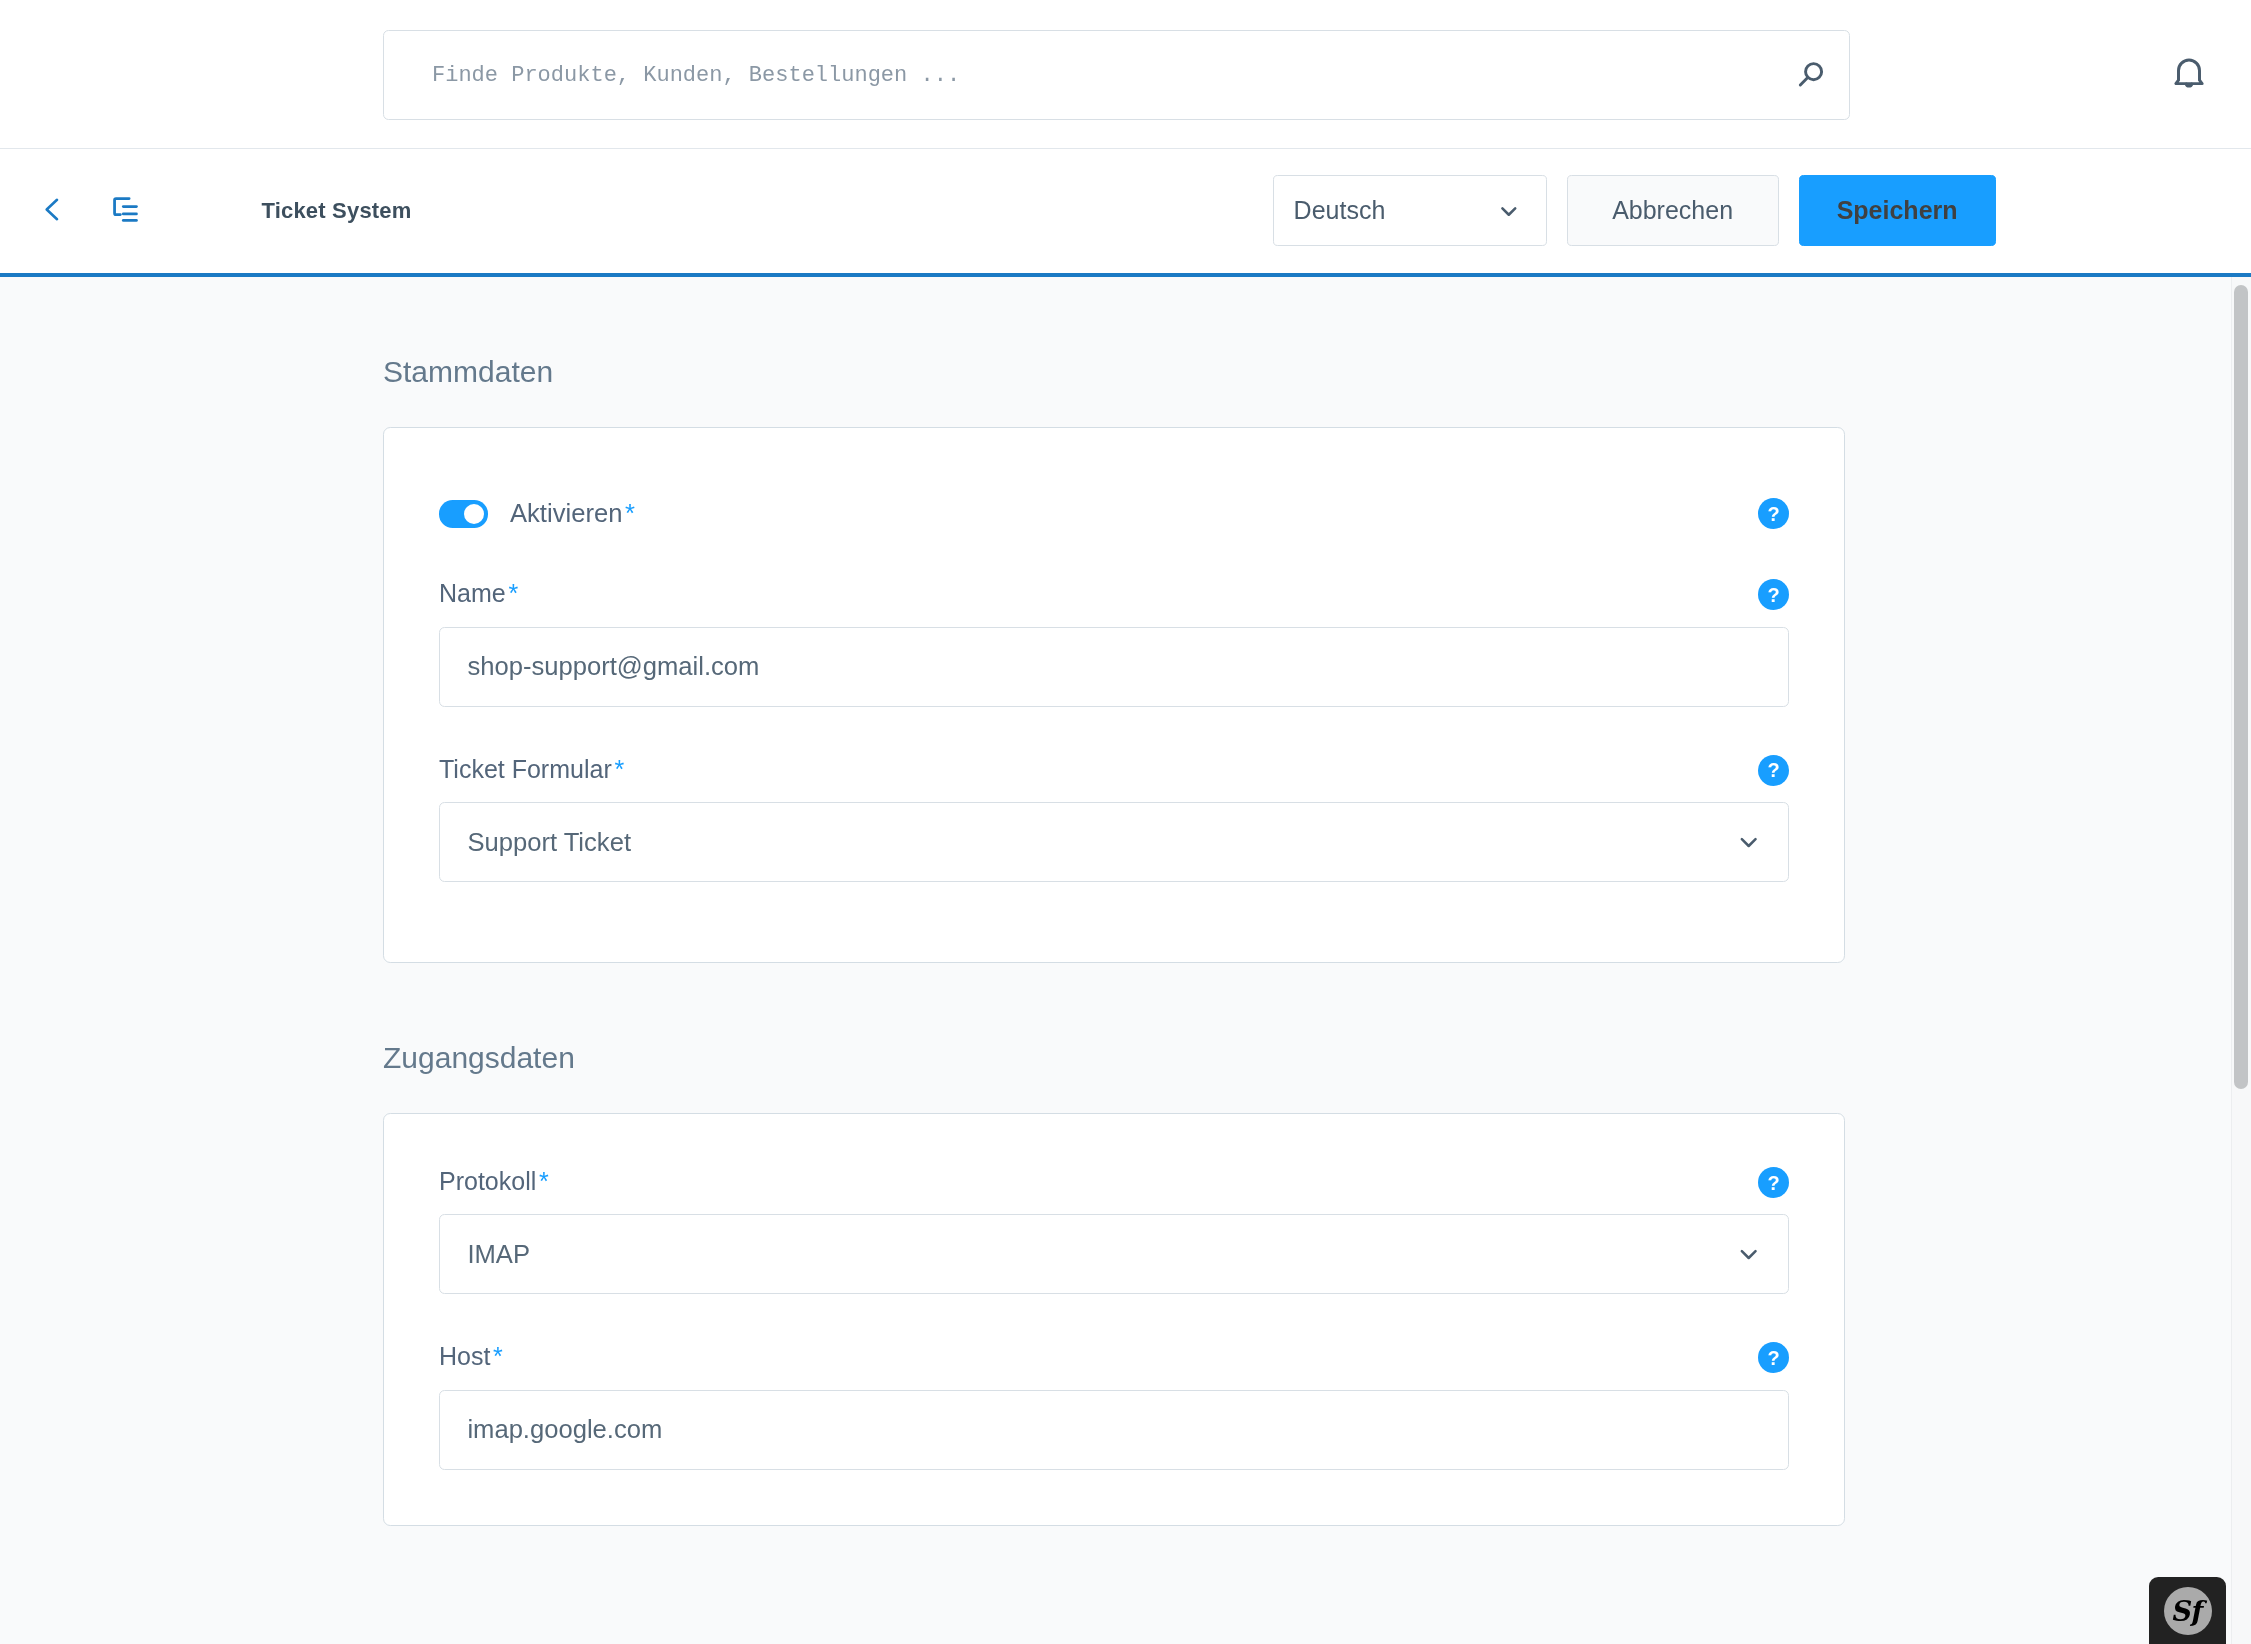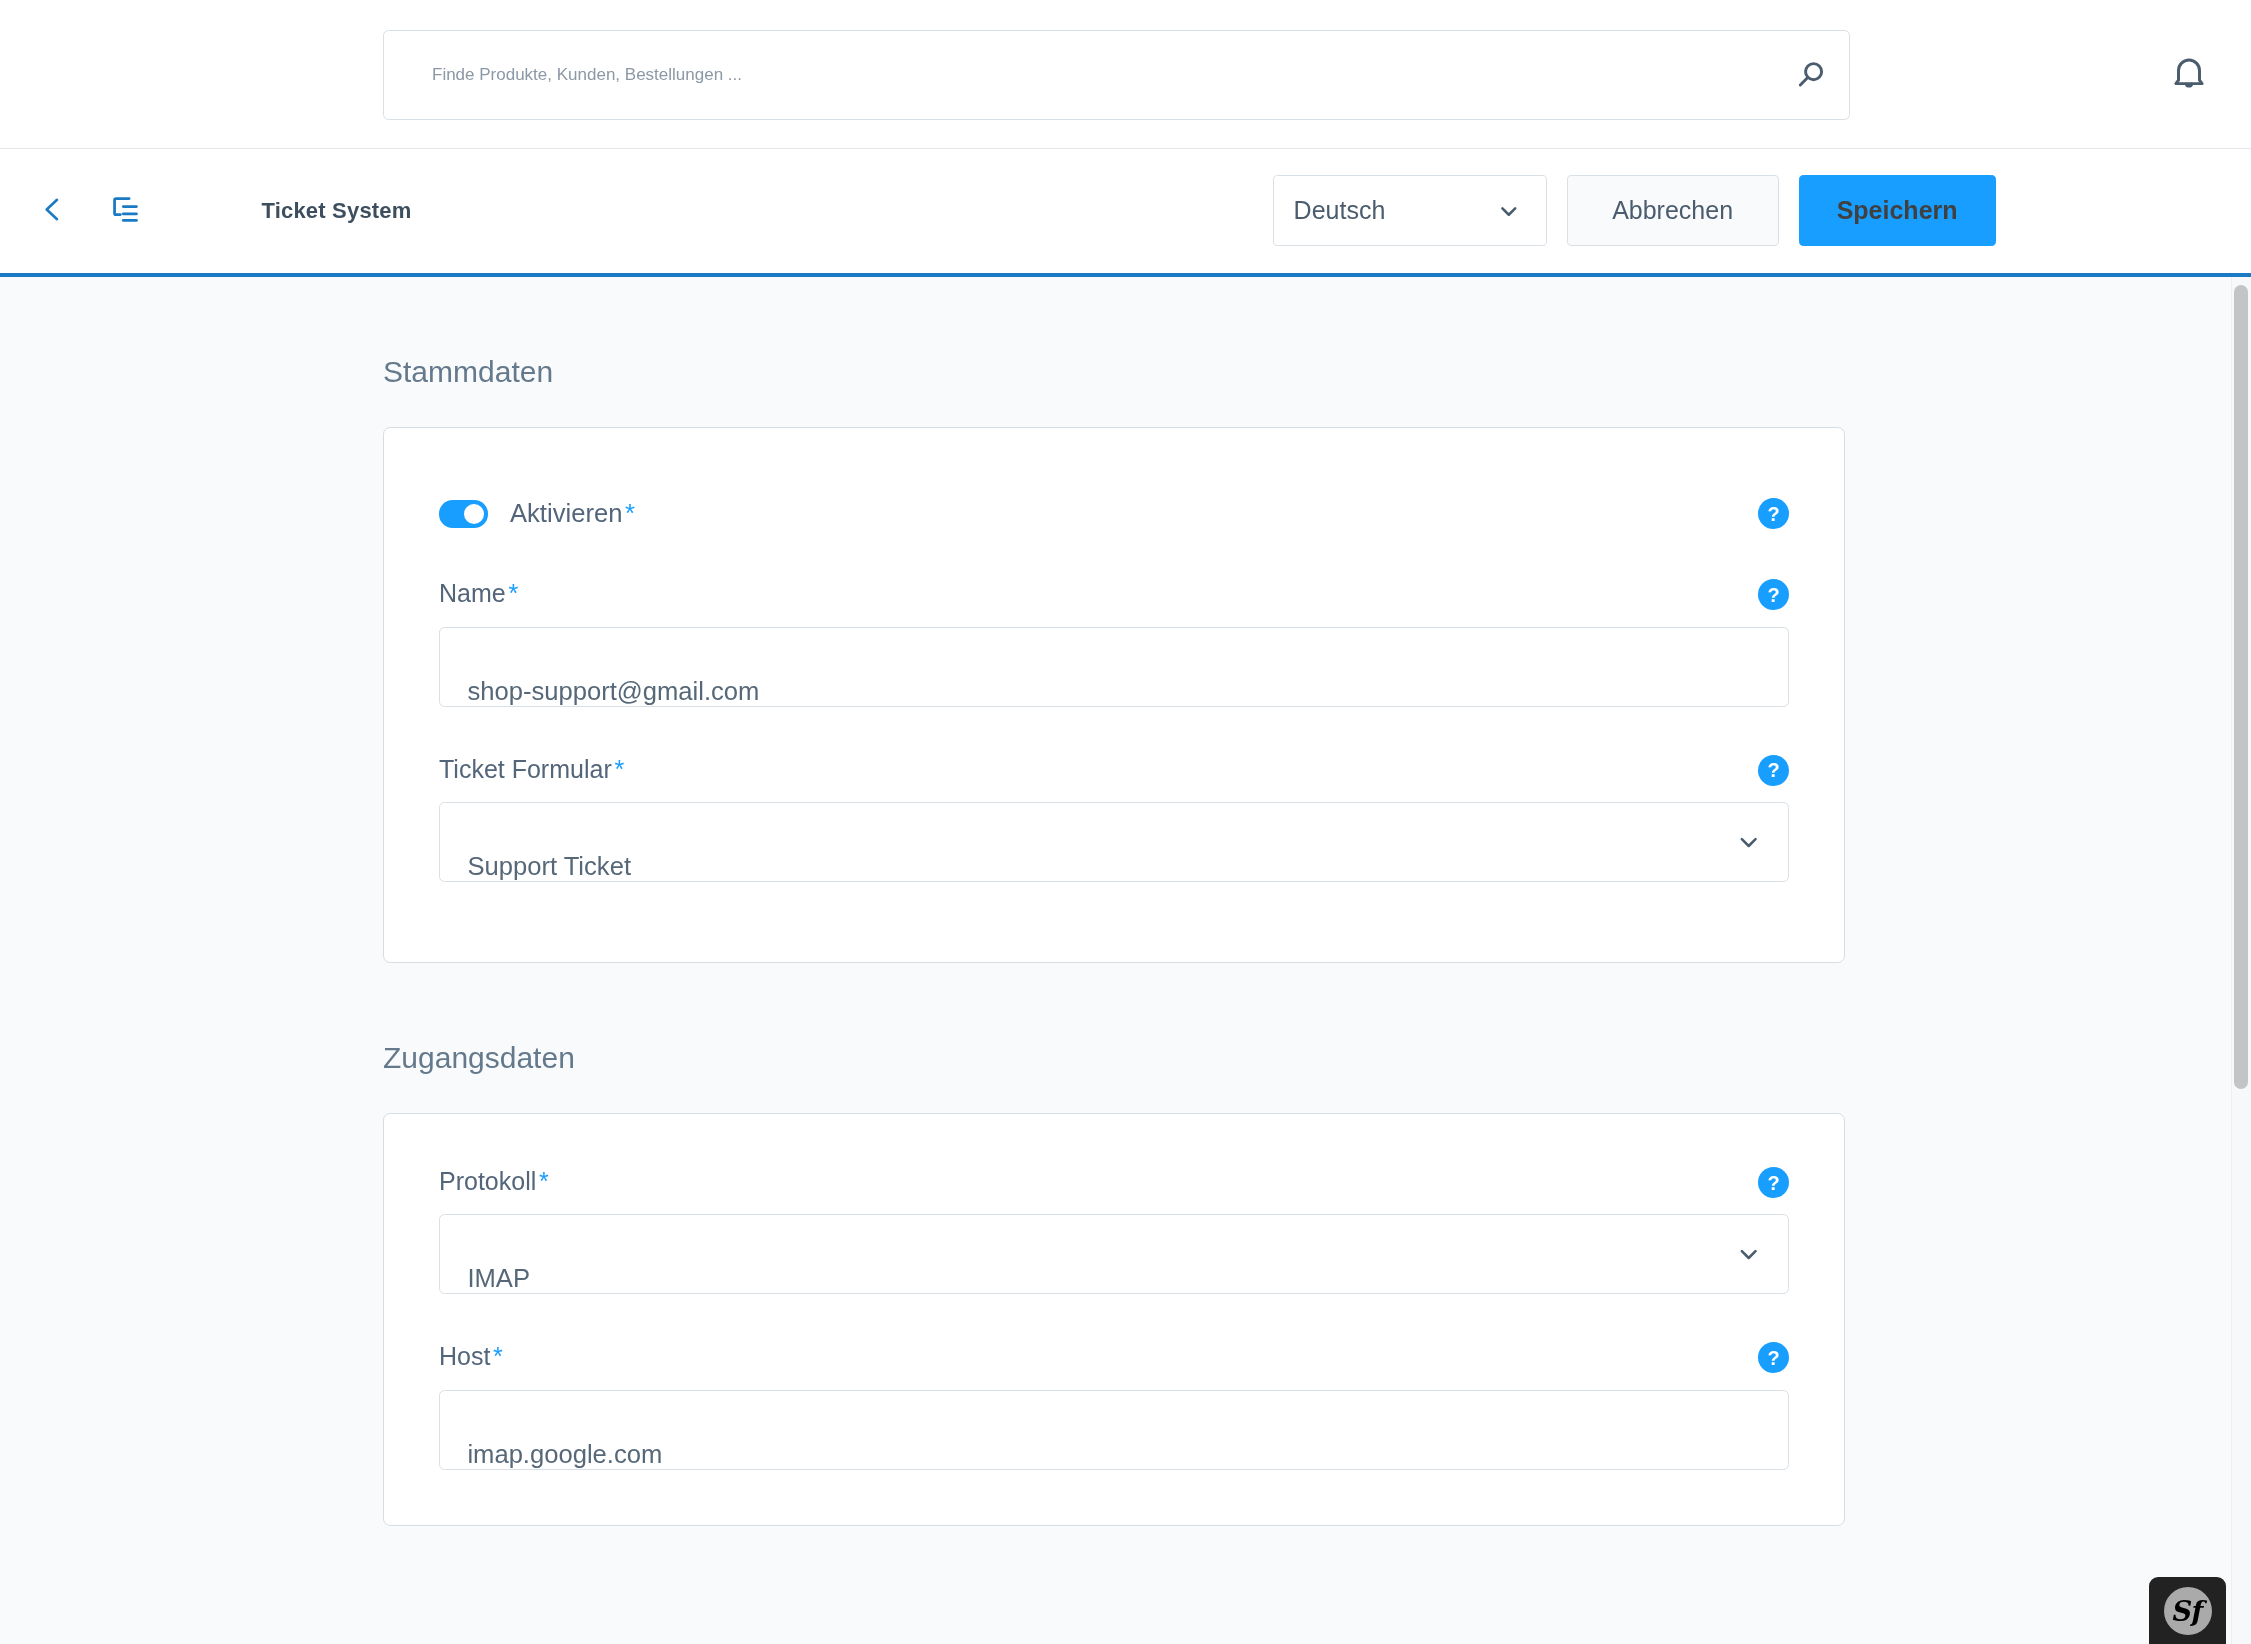--- a/index.html
+++ b/index.html
@@ -38,22 +38,22 @@
     background: #ffffff;
     display: flex;
     align-items: center;
   }
 
   .search-input {
     flex: 1;
     border: none;
     outline: none;
     background: transparent;
-    font-family: Liberation Sans, sans-serif;
-    font-size: 17px;
+    font-family: Liberation Mono, monospace;
+    font-size: 22px;
     color: #1d4ed8;
     padding: 0 37px 0 48px;
     height: 100%;
   }
   .search-input::placeholder { color: #8b98a5; opacity: 1; }
 
   .search-icon {
     width: 77px;
     height: 100%;
     display: flex;
@@ -223,21 +223,21 @@
   }
   .req { color: #189eff; margin-left: 2.7px; }
 
   .field-control {
     width: 100%;
     height: 80px;
     border: 0.9px solid #d8dfe5;
     border-radius: 5.5px;
     background: #ffffff;
     display: flex;
-    align-items: flex-end;
+    align-items: center;
     padding: 0 27.4px;
     font-size: 25.6px;
     color: #566878;
     position: relative;
   }
   .field-control.select { cursor: pointer; }
   .field-control .chev {
     position: absolute;
     right: 25.6px;
     top: 50%;

